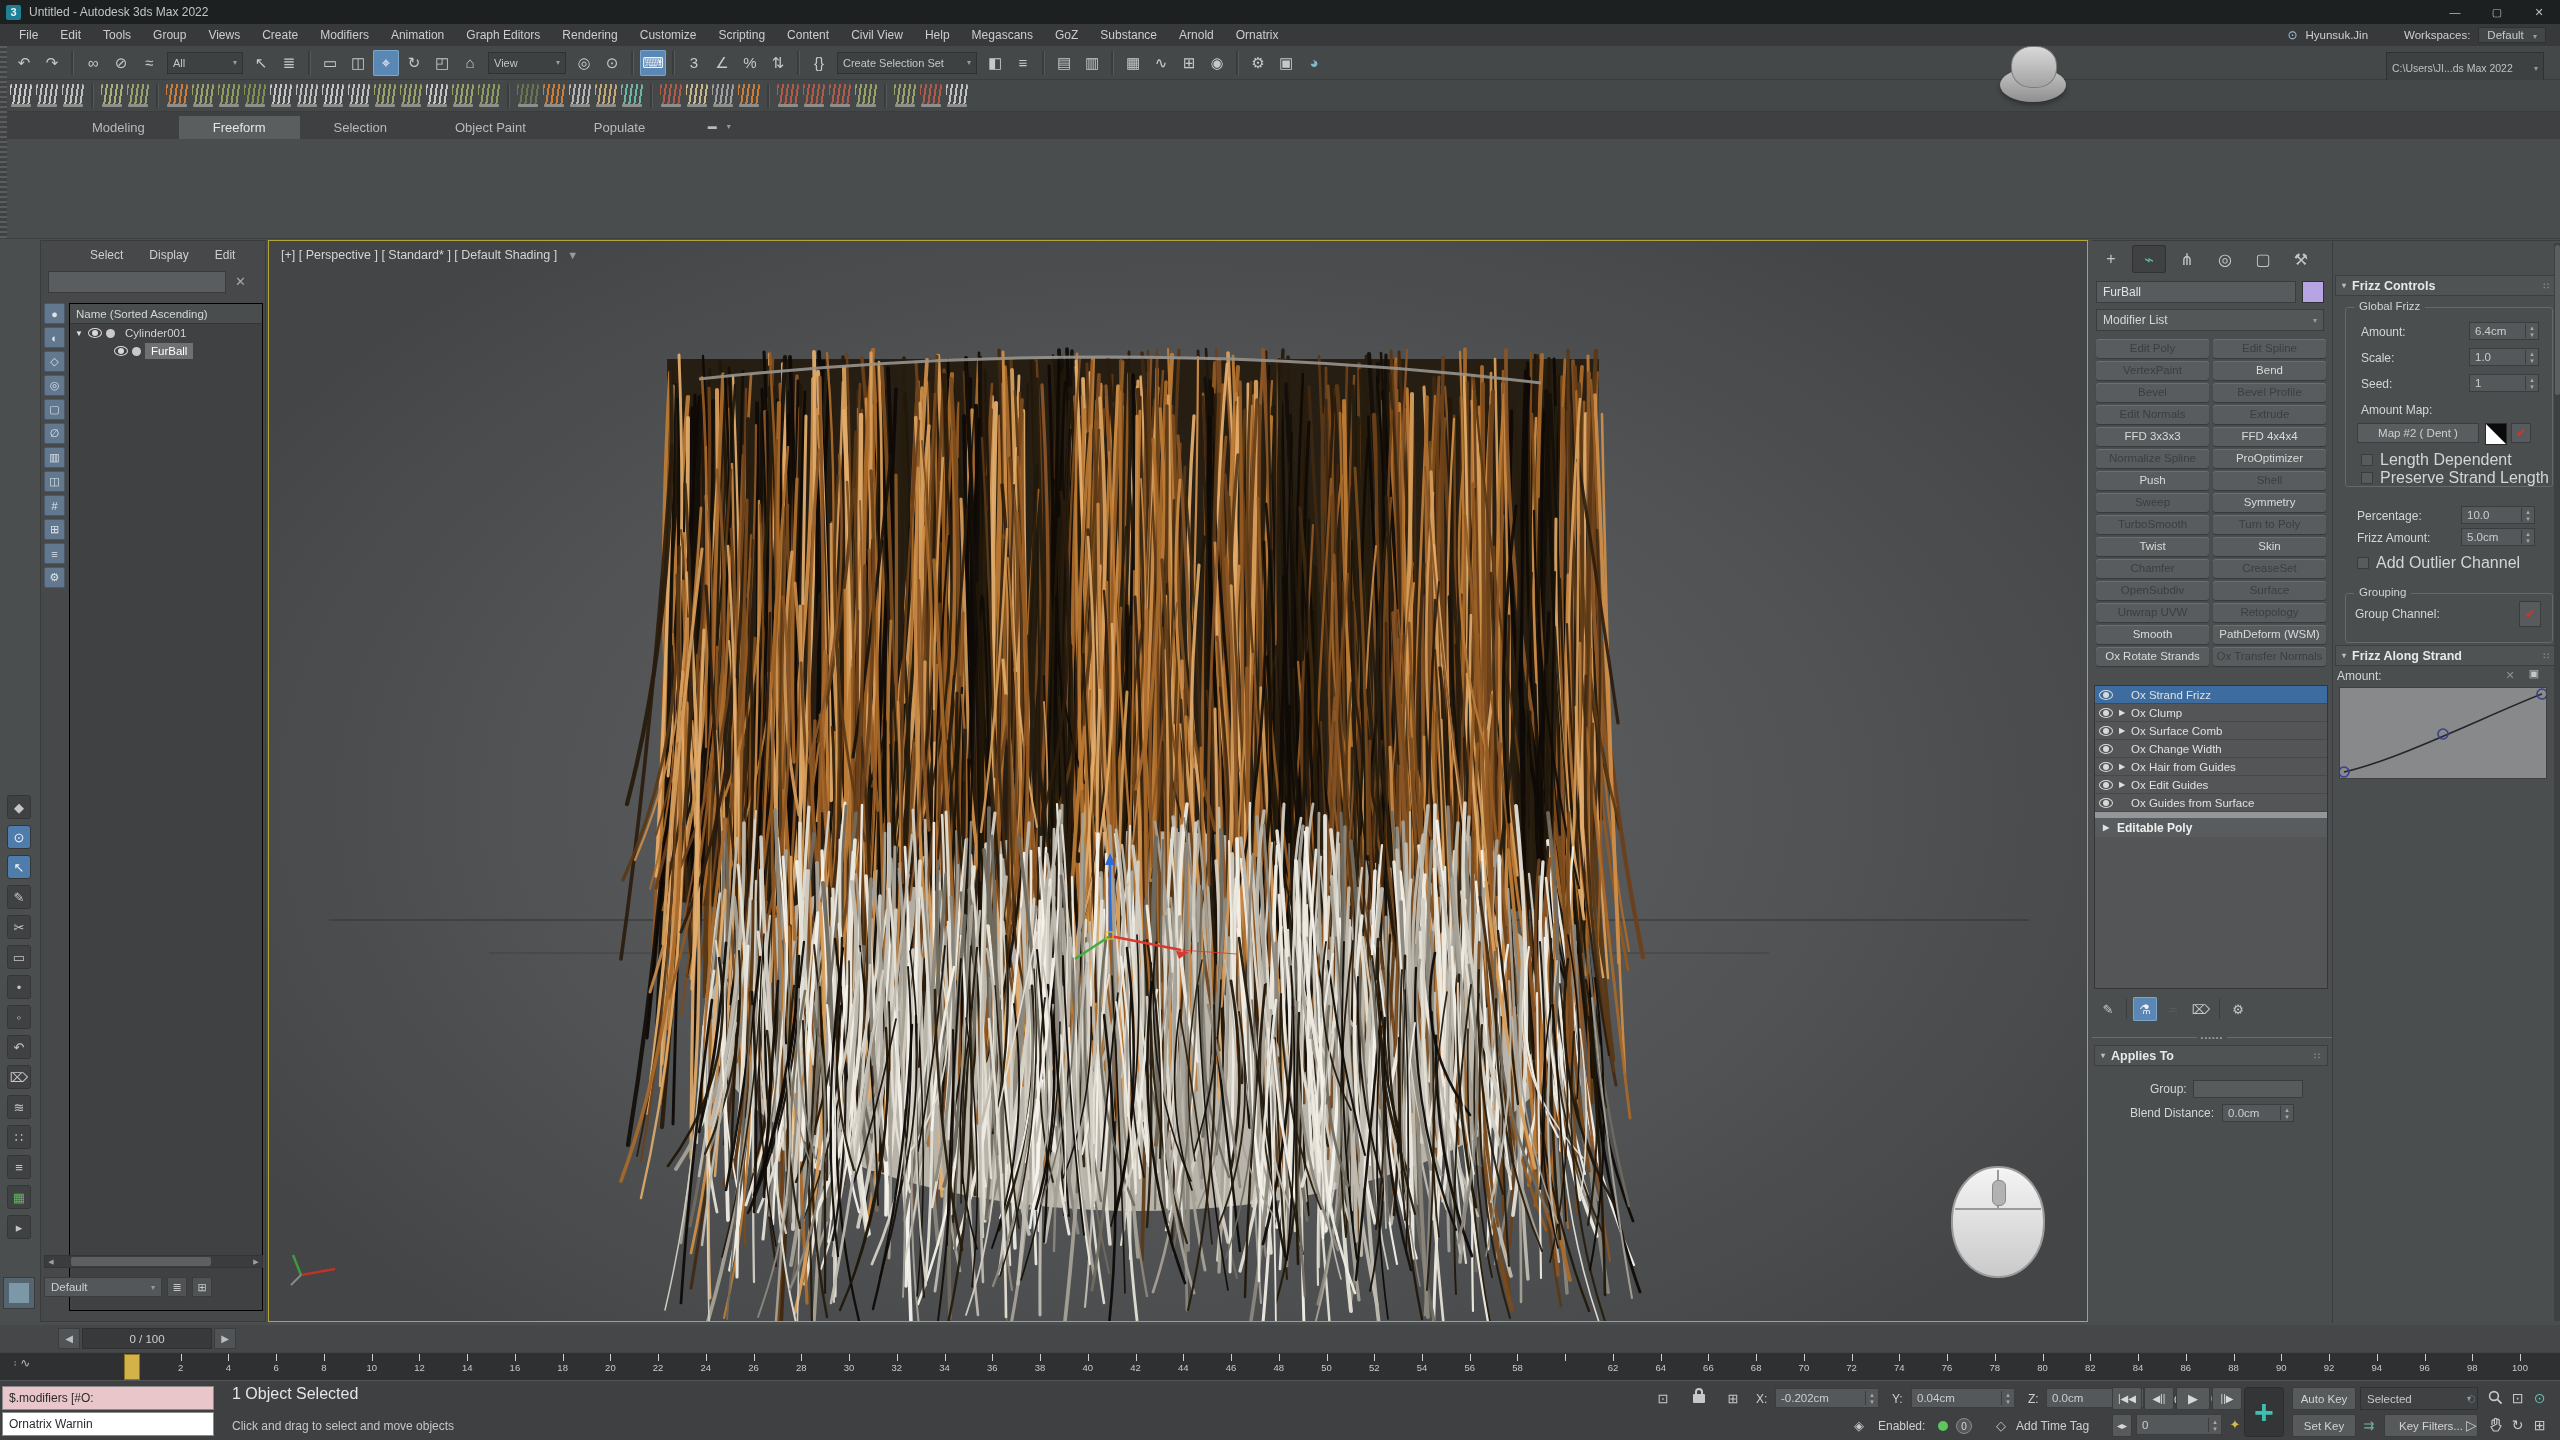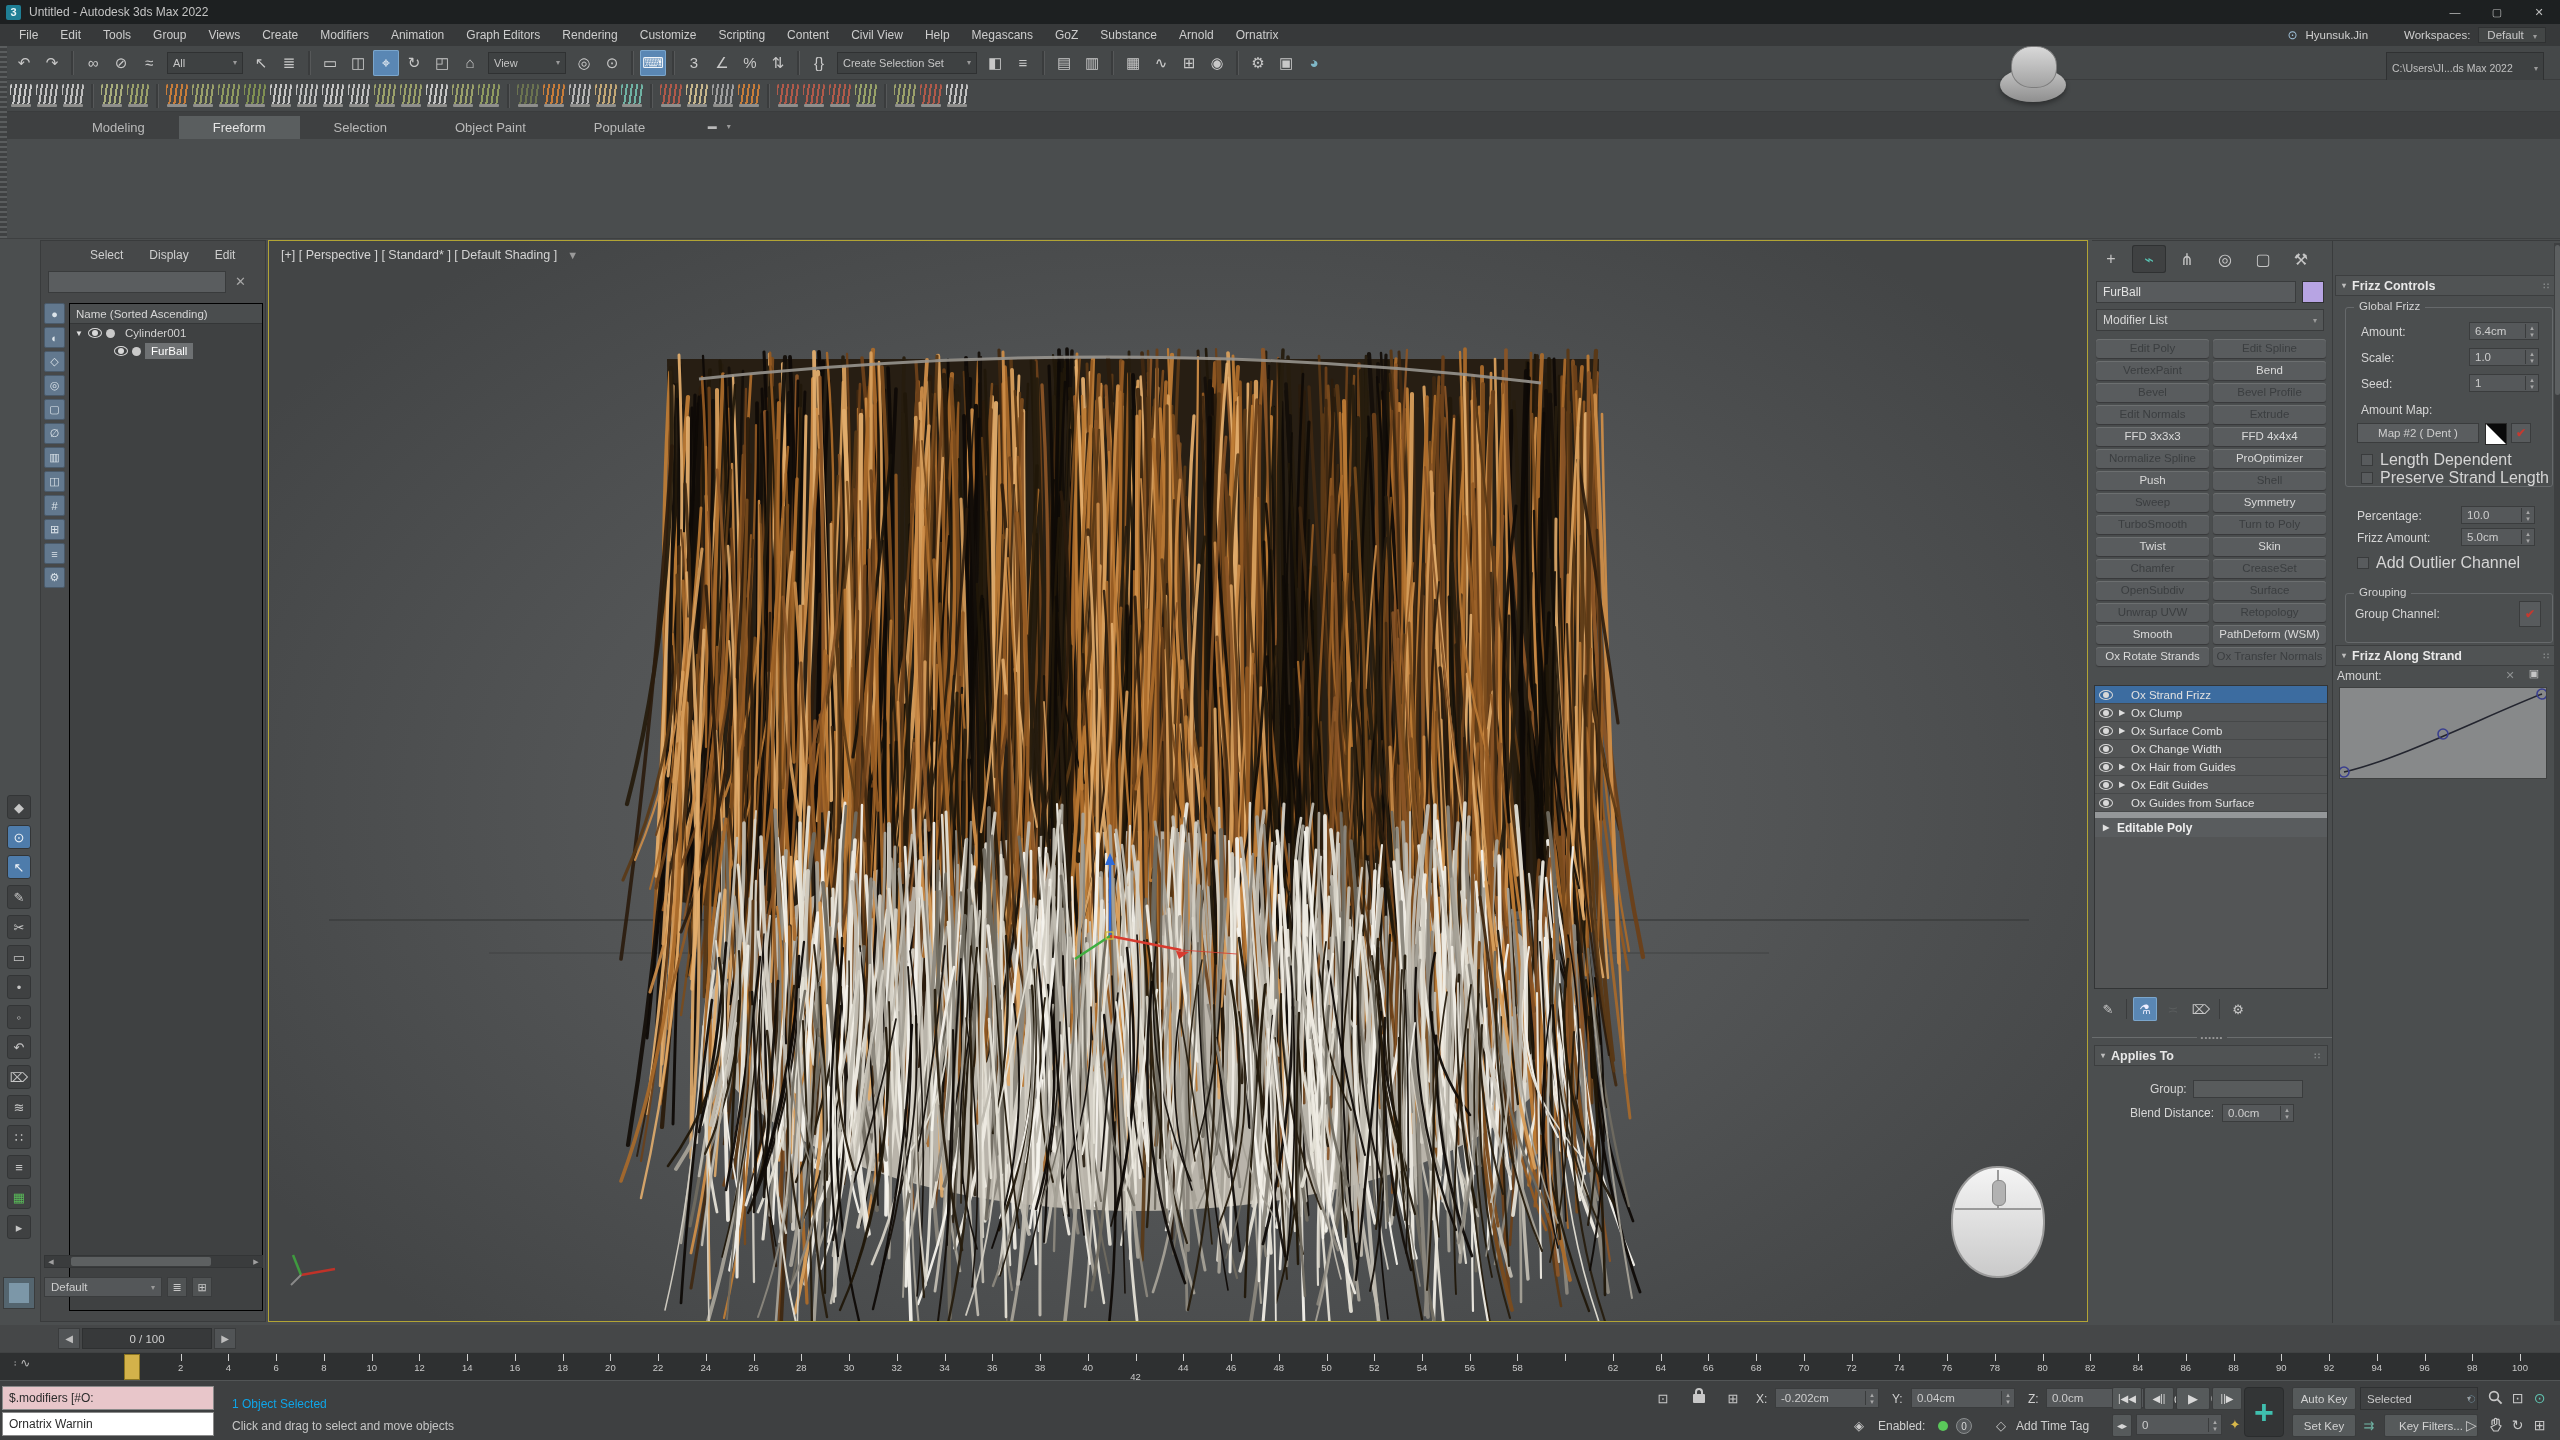--- a/index.html
+++ b/index.html
@@ -135,21 +135,21 @@
   #frame-display{width:130px;height:21px;background:#37393a;border:1px solid #2e3031;color:#cfcfcf;font-size:11.5px;display:flex;align-items:center;justify-content:center;margin:0 2px;box-sizing:border-box;}
   #ruler{left:0;top:1352px;width:2560px;height:28px;background:#2e3031;border-top:1px solid #404243;}
   .tick{position:absolute;top:1px;width:1px;height:7px;background:#cfcfcf;}
   .tick-num{position:absolute;top:9px;width:40px;margin-left:-20px;text-align:center;font-size:9.5px;color:#c9c9c9;}
   #frame-marker{position:absolute;left:124px;top:1px;width:16px;height:26px;background:#d3b24a;border:1px solid #8a7420;box-sizing:border-box;}
   #mini-curve-btn{position:absolute;left:14px;top:3px;color:#b9b9b9;font-size:12px;display:flex;gap:3px;align-items:center;}
   
   #statusbar{left:0;top:1380px;width:2560px;height:60px;background:#3e4041;border-top:1px solid #525556;}
   #listener1{position:absolute;left:2px;top:5px;width:212px;height:24px;background:#e8c6ca;border:1px solid #8a8a8a;color:#2b2b2b;font-size:12px;display:flex;align-items:center;padding-left:6px;box-sizing:border-box;}
   #listener2{position:absolute;left:2px;top:31px;width:212px;height:24px;background:#ffffff;border:1px solid #8a8a8a;color:#2b2b2b;font-size:12px;display:flex;align-items:center;padding-left:6px;box-sizing:border-box;}
-  #sel-status{position:absolute;left:232px;top:16px;font-size:12px;color:#0ea5e9;}
+  #sel-status{position:absolute;left:232px;top:4px;font-size:16px;color:#e5e5e5;}
   #prompt-line{position:absolute;left:232px;top:38px;font-size:12px;color:#c6c6c6;}
   .sb-ico{position:absolute;width:22px;height:22px;display:flex;align-items:center;justify-content:center;color:#c8c8c8;font-size:13px;}
   .coord-label{position:absolute;font-size:12px;color:#cfcfcf;}
   .coord-field{position:absolute;width:104px;height:20px;}
   #bigplus{position:absolute;left:2244px;top:6px;width:38px;height:48px;background:#333536;border:1px solid #2a2c2d;border-radius:4px;display:flex;align-items:center;justify-content:center;color:#3fbfae;font-size:34px;font-weight:bold;}
   .key-btn{position:absolute;width:64px;height:23px;background:#565a5b;border:1px solid #3a3c3d;color:#d2d2d2;font-size:11.5px;display:flex;align-items:center;justify-content:center;box-sizing:border-box;border-radius:2px;}
   .sb-drop{position:absolute;height:23px;background:#3f4142;border:1px solid #2f3132;color:#c9c9c9;font-size:11.5px;display:flex;align-items:center;justify-content:space-between;padding:0 6px;box-sizing:border-box;}
   .pb-btn{position:absolute;width:30px;height:23px;background:#565a5b;border:1px solid #3a3c3d;color:#d8d8d8;font-size:10px;display:flex;align-items:center;justify-content:center;box-sizing:border-box;border-radius:2px;}
   .nav-ico{position:absolute;width:23px;height:23px;display:flex;align-items:center;justify-content:center;color:#c8c8c8;font-size:14px;}
   .lock-body{width:12px;height:9px;background:#c8c8c8;border-radius:1px;position:relative;margin-top:5px;}
@@ -2277,21 +2277,21 @@
         <div class="tick-num" style="left: 896.84px;">32</div>
         <div class="tick" style="left: 944.58px;"></div>
         <div class="tick-num" style="left: 944.58px;">34</div>
         <div class="tick" style="left: 992.32px;"></div>
         <div class="tick-num" style="left: 992.32px;">36</div>
         <div class="tick" style="left: 1040.06px;"></div>
         <div class="tick-num" style="left: 1040.06px;">38</div>
         <div class="tick" style="left: 1087.8px;"></div>
         <div class="tick-num" style="left: 1087.8px;">40</div>
         <div class="tick" style="left: 1135.54px;"></div>
-        <div class="tick-num" style="left: 1135.54px; margin-top: 9px;">42</div>
+        <div class="tick-num" style="left: 1135.54px;">42</div>
         <div class="tick" style="left: 1183.28px;"></div>
         <div class="tick-num" style="left: 1183.28px;">44</div>
         <div class="tick" style="left: 1231.02px;"></div>
         <div class="tick-num" style="left: 1231.02px;">46</div>
         <div class="tick" style="left: 1278.76px;"></div>
         <div class="tick-num" style="left: 1278.76px;">48</div>
         <div class="tick" style="left: 1326.5px;"></div>
         <div class="tick-num" style="left: 1326.5px;">50</div>
         <div class="tick" style="left: 1374.24px;"></div>
         <div class="tick-num" style="left: 1374.24px;">52</div>

